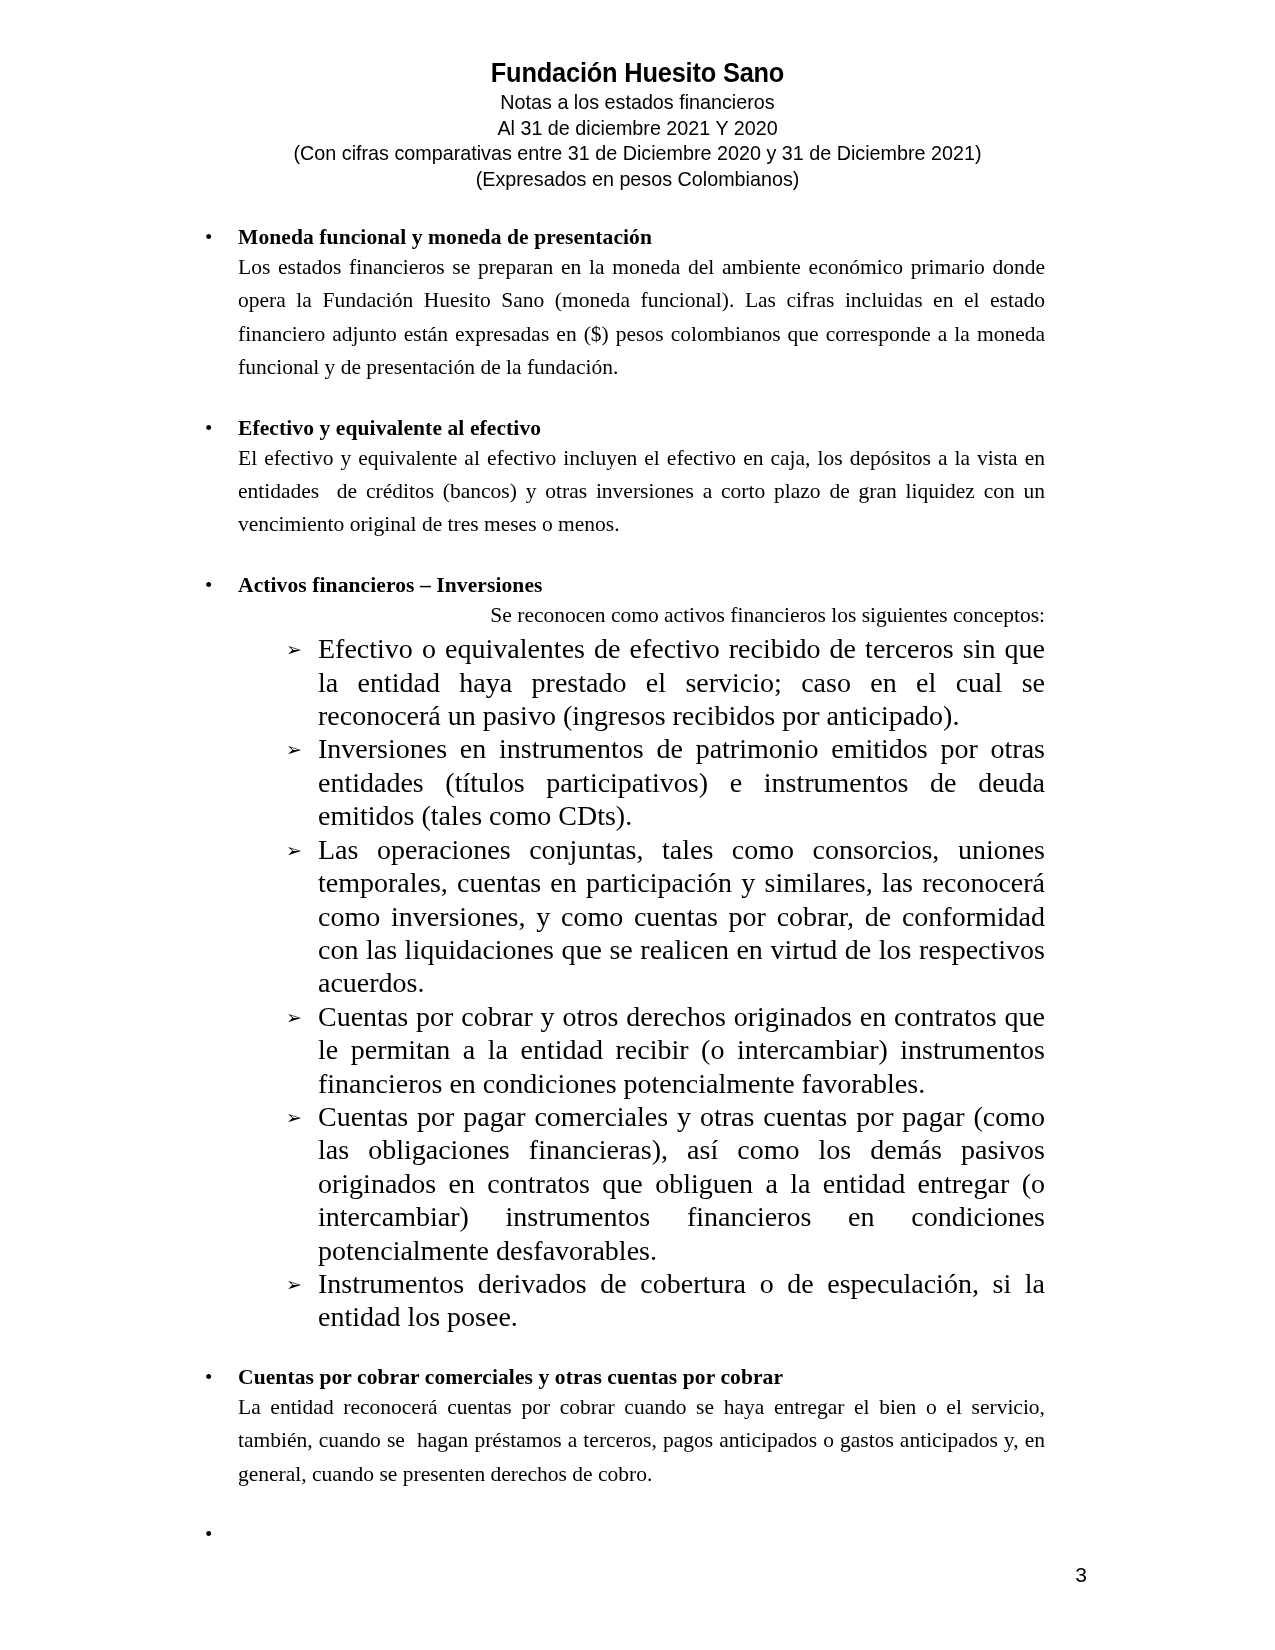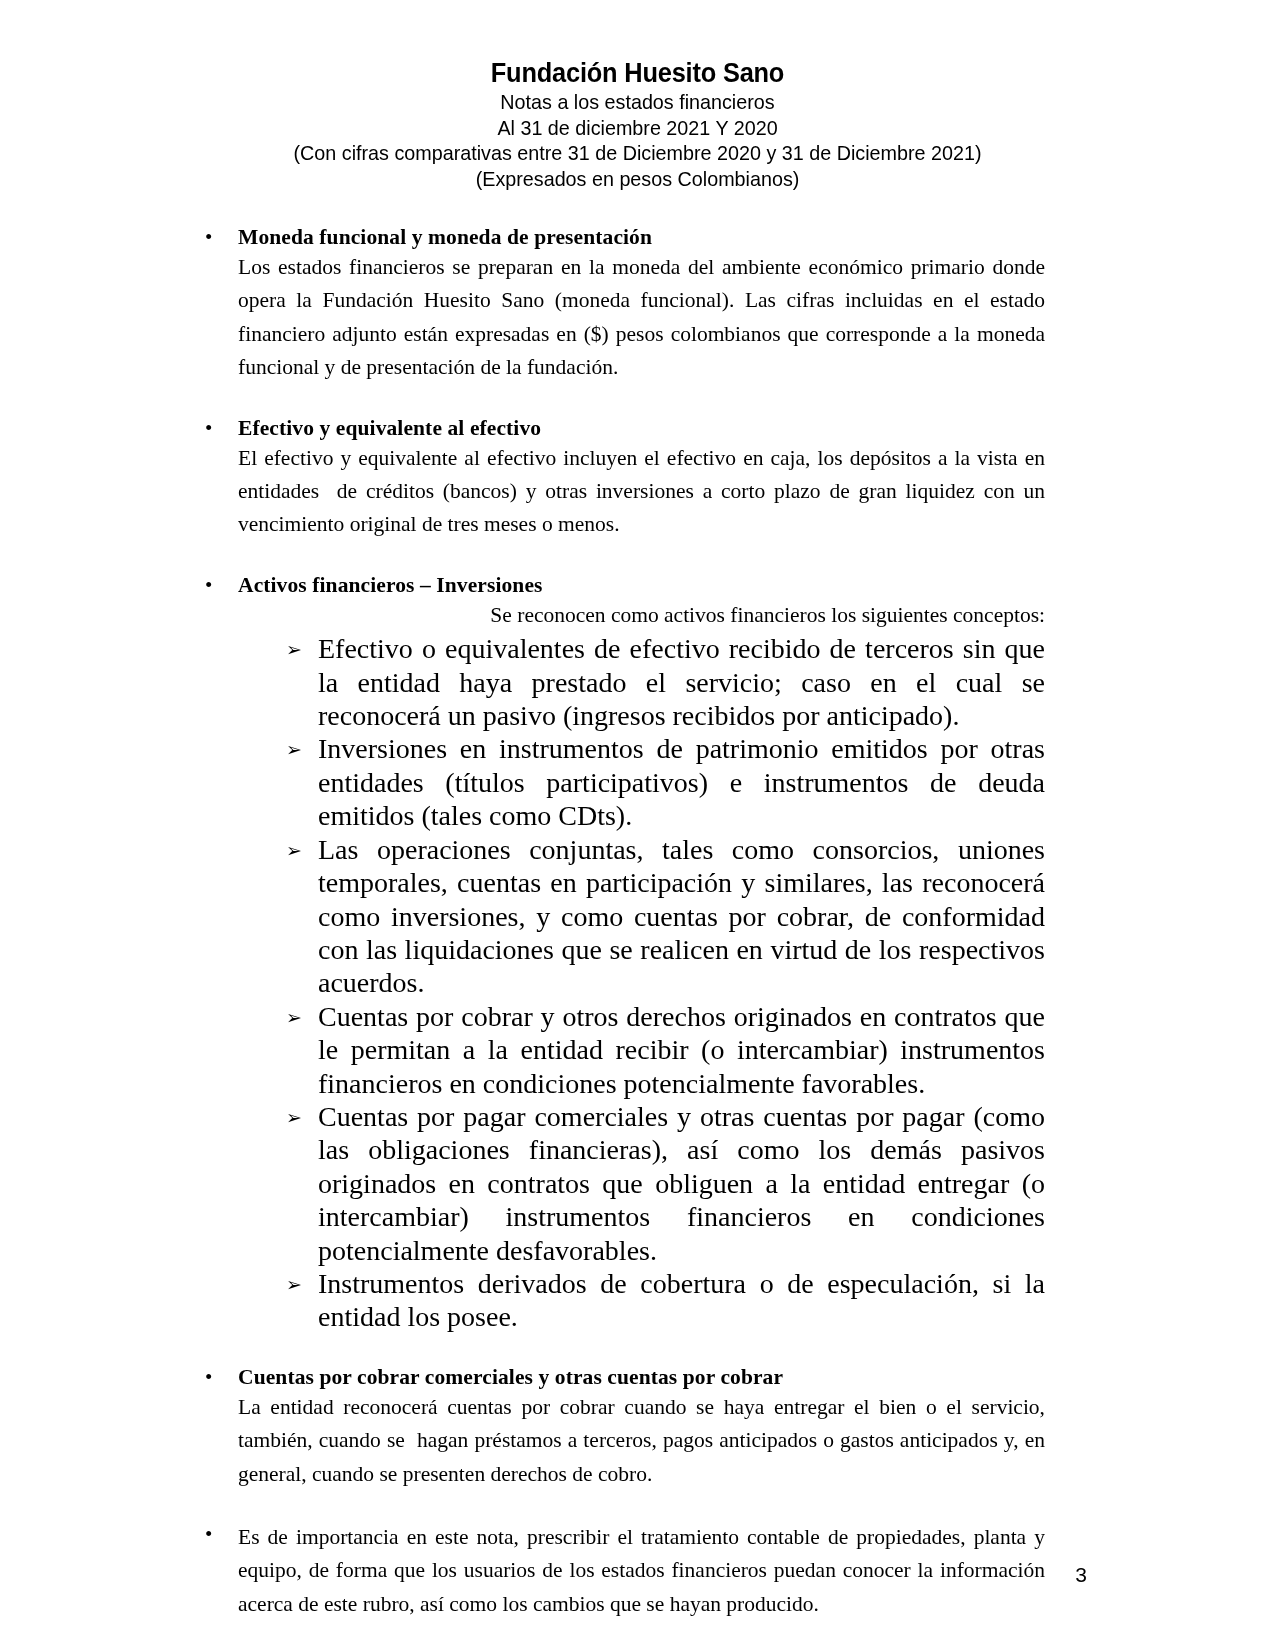--- a/index.html
+++ b/index.html
@@ -214,21 +214,20 @@
         <div class="lvl1-heading">Cuentas por cobrar comerciales y otras cuentas por cobrar</div>
         <p class="para">La entidad reconocerá cuentas por cobrar cuando se haya entregar el bien o el servicio, también, cuando se  hagan préstamos a terceros, pagos anticipados o gastos anticipados y, en general, cuando se presenten derechos de cobro.</p>
       </div>
     </div>
 
     <div class="gap-md"></div>
 
     <div class="section">
       <div class="lvl1-item">
         <span class="lvl1-bullet">•</span>
-        <p class="para">Es de importancia en este nota, prescribir el tratamiento contable de propiedades, planta y equipo, de forma que los usuarios de los estados financieros puedan conocer la información acerca de este rubro, así como los cambios que se hayan producido.</p>
       </div>
     </div>
 
   </div>
 
   <div class="page-number">3</div>
 
 </div>
 
 </body></html>

